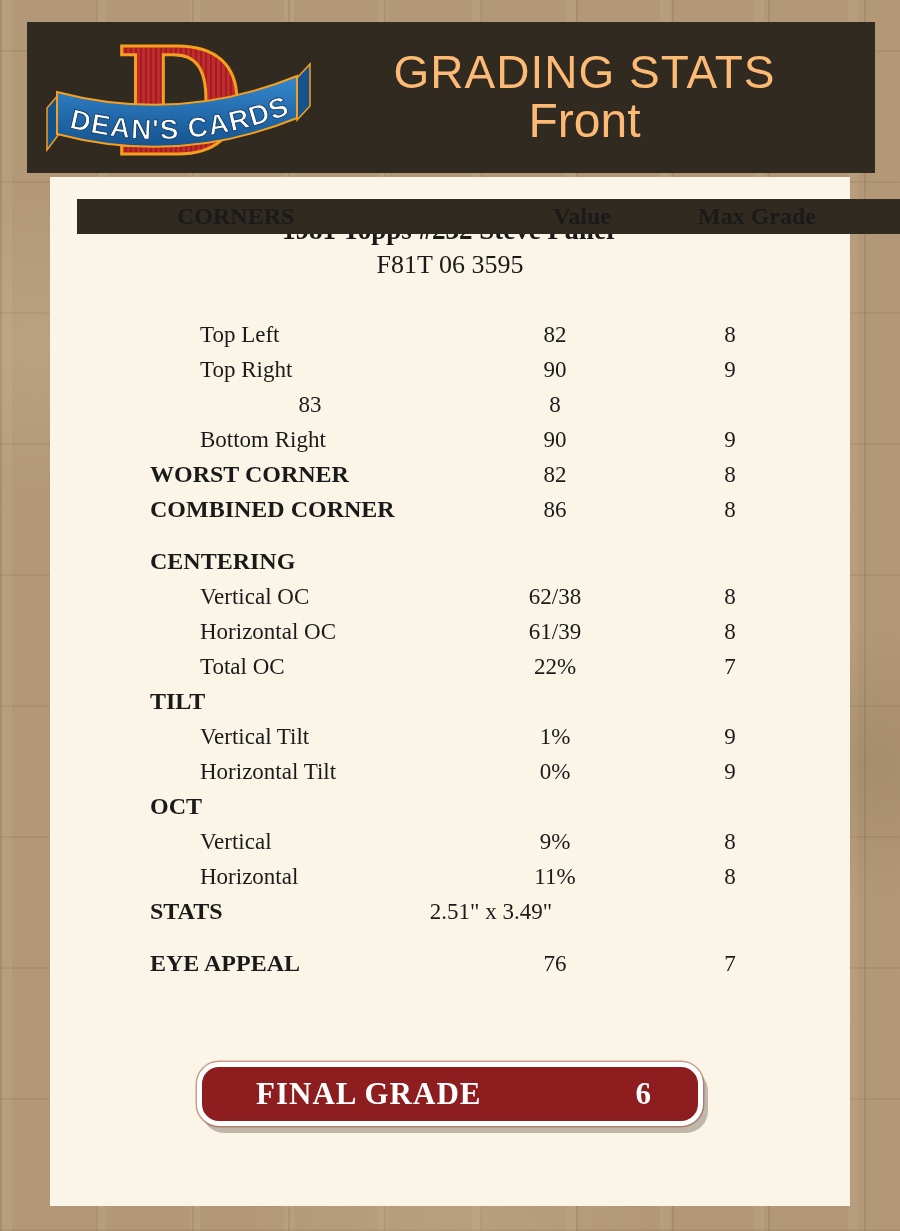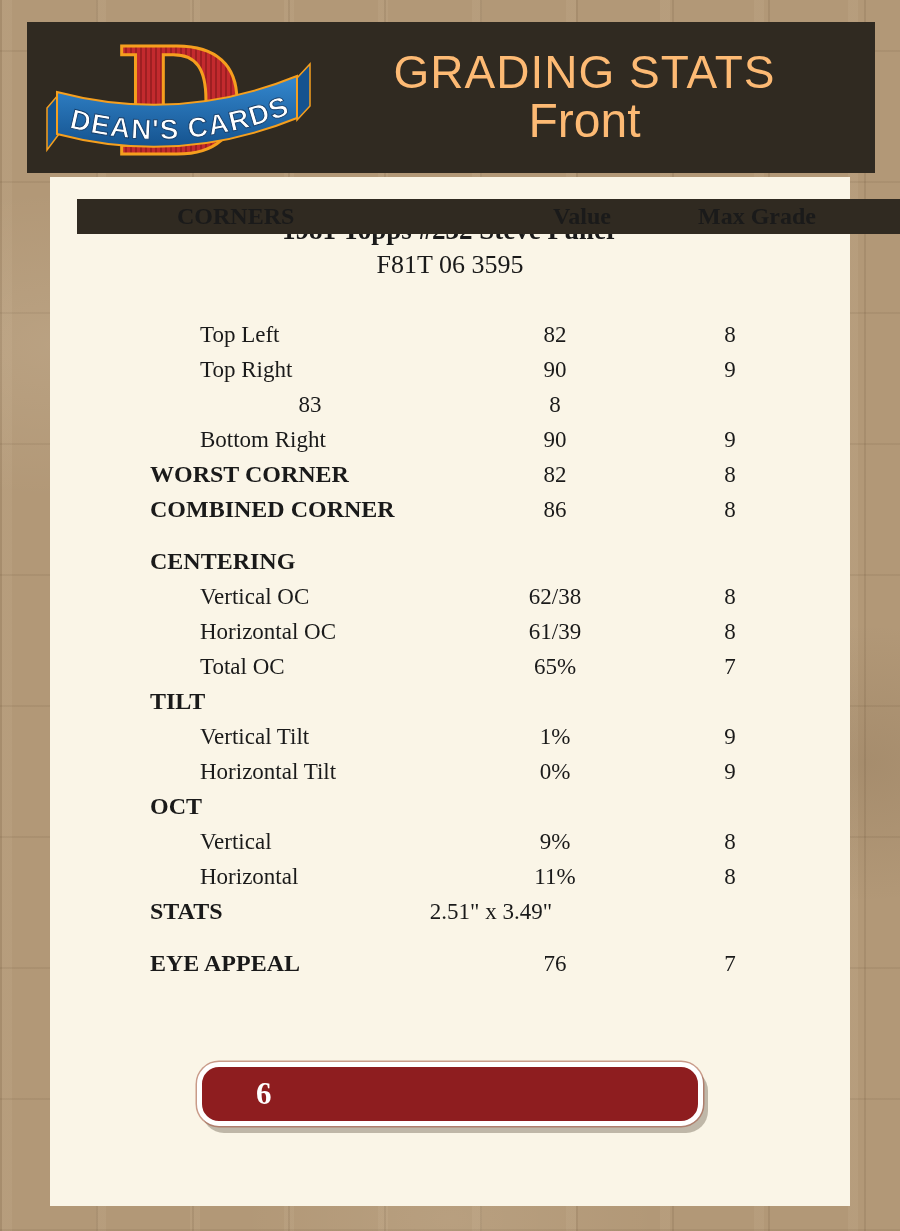--- a/index.html
+++ b/index.html
@@ -169,21 +169,21 @@
           <div class="value">62/38</div>
           <div class="max">8</div>
         </div>
         <div class="row indent">
           <div class="label">Horizontal OC</div>
           <div class="value">61/39</div>
           <div class="max">8</div>
         </div>
         <div class="row indent">
           <div class="label">Total OC</div>
-          <div class="value">65%</div>
+          <div class="value">22%</div>
           <div class="max">7</div>
         </div>
         <div class="row section">
           <div class="label">TILT</div>
           <div class="value"></div>
           <div class="max"></div>
         </div>
         <div class="row indent">
           <div class="label">Vertical Tilt</div>
           <div class="value">1%</div>
@@ -214,17 +214,18 @@
           <div class="value">2.51" x 3.49"</div>
           <div class="max"></div>
         </div>
         <div class="row section gap">
           <div class="label">EYE APPEAL</div>
           <div class="value">76</div>
           <div class="max">7</div>
         </div>
       </div>
     <div class="final-grade">
+      <span>FINAL GRADE</span>
       <span>6</span>
     </div>
   </div>
 
 </div>
 
 </body></html>

